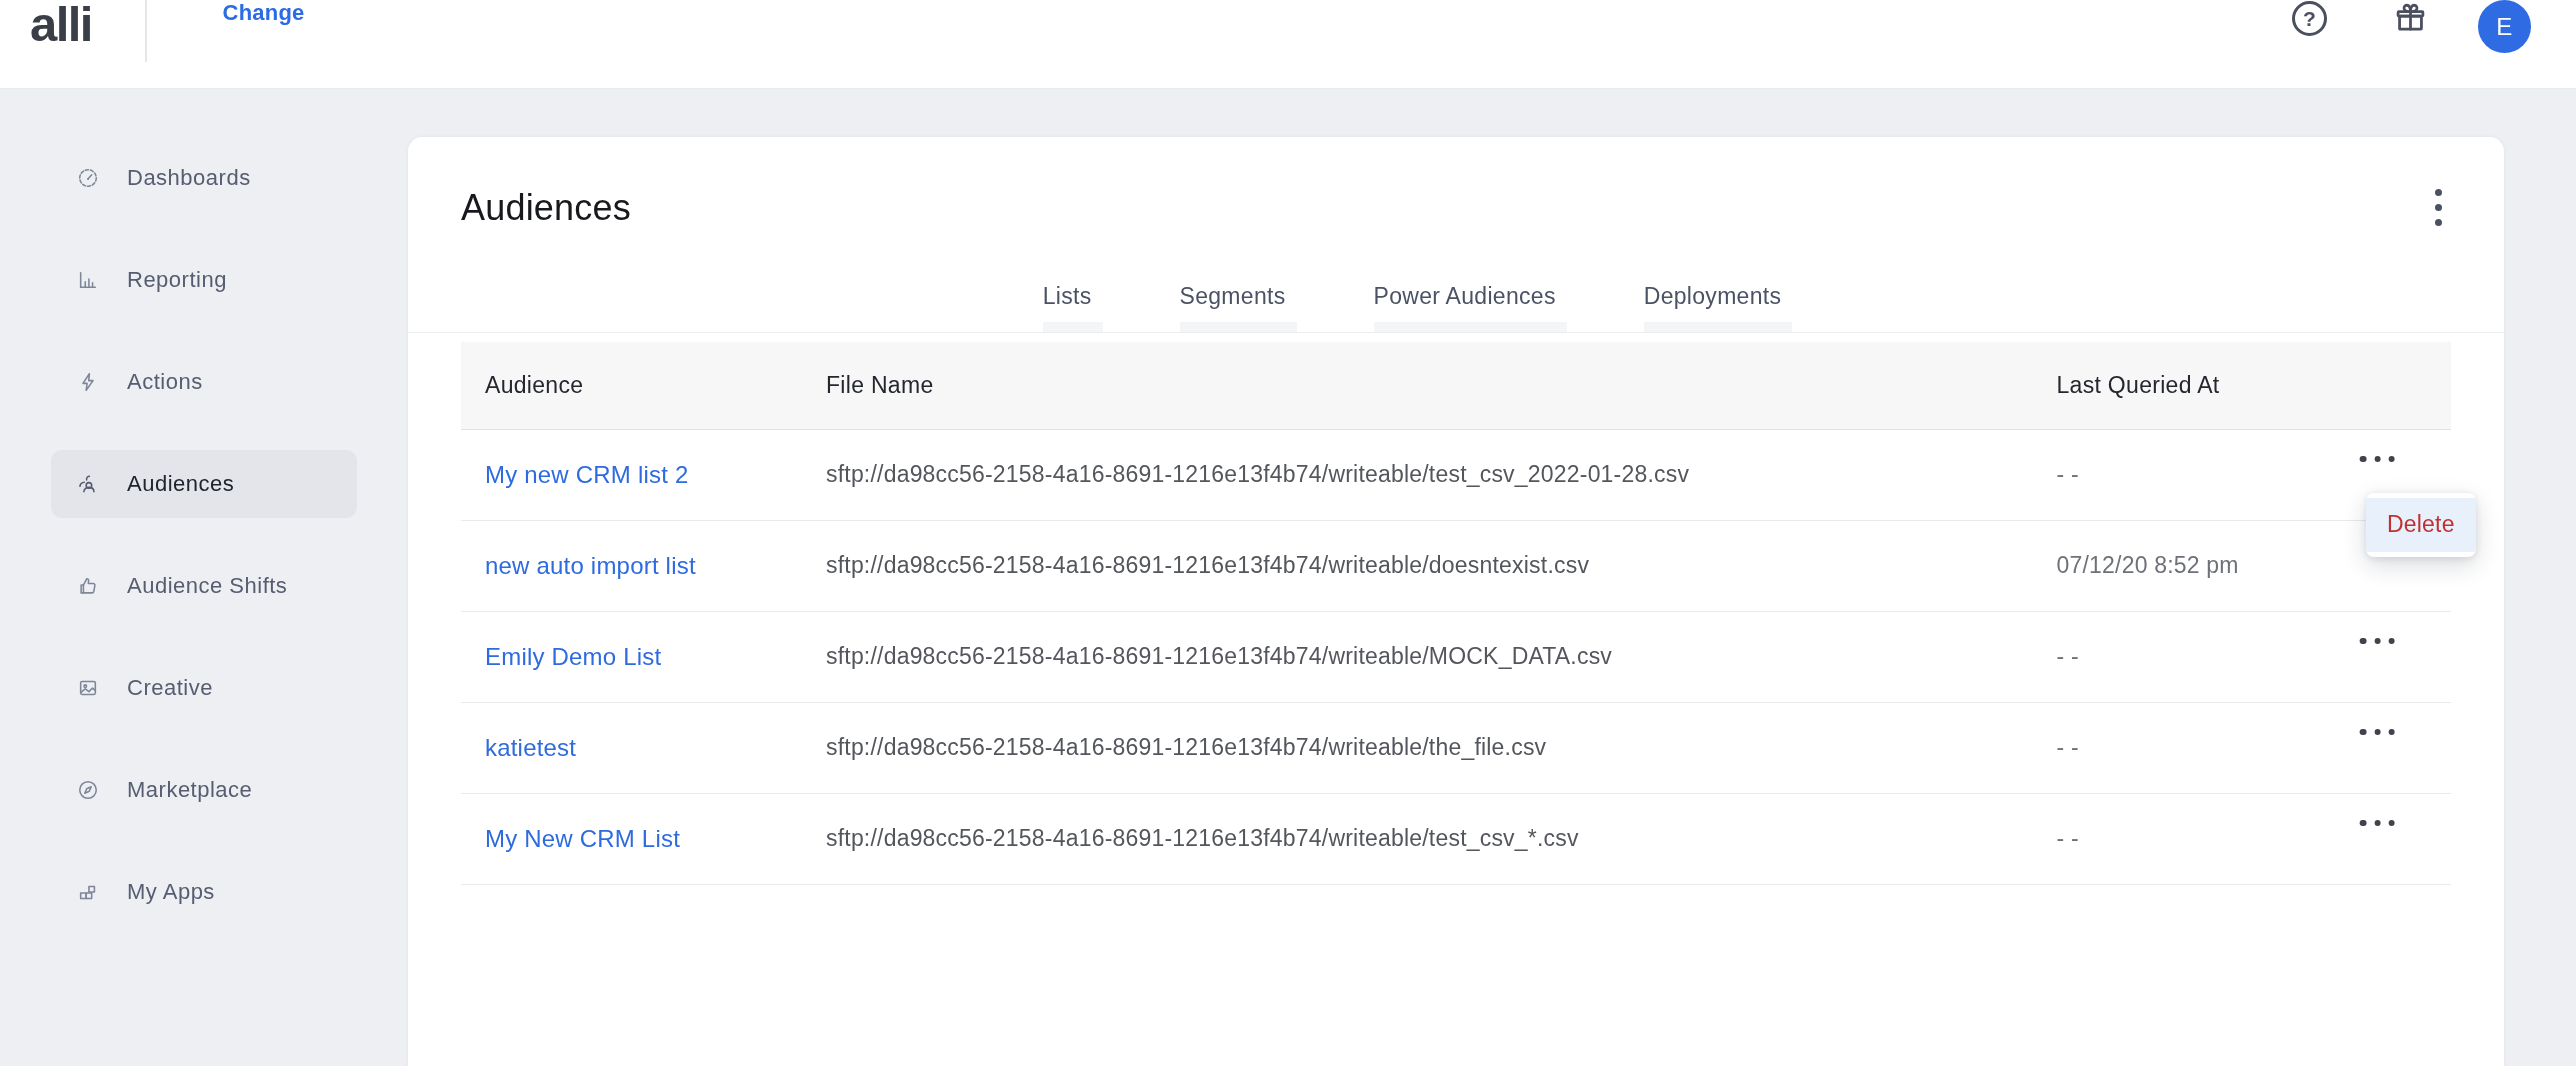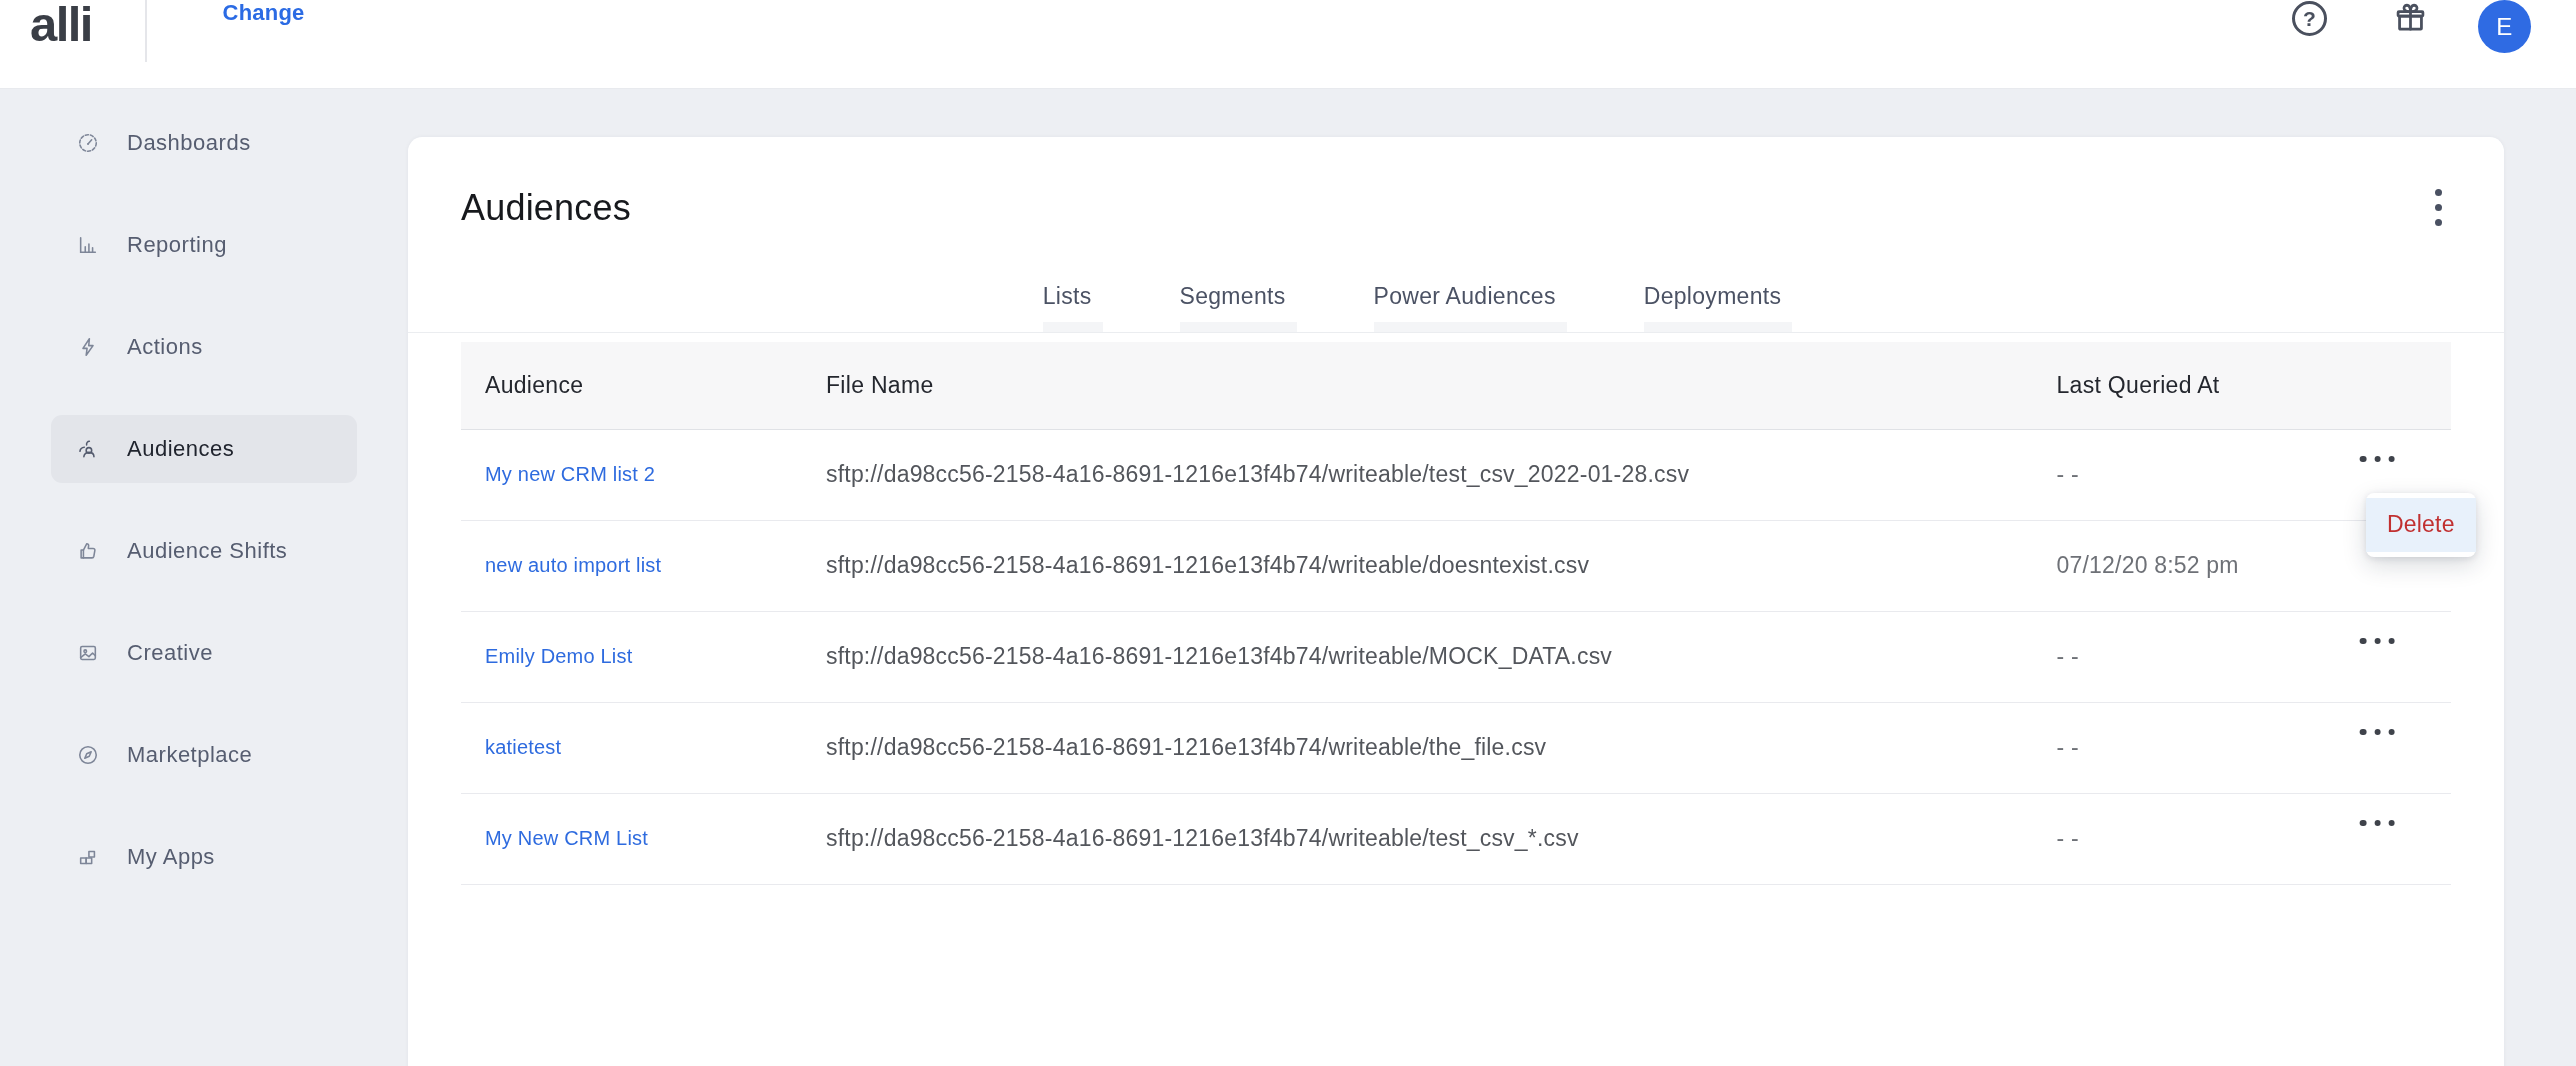--- a/index.html
+++ b/index.html
@@ -39,21 +39,21 @@
     font-size: 21px; font-weight: 700; color: #4a505e; line-height: 1;
   }
   .avatar {
     width: 53px; height: 53px; border-radius: 50%; background: #2f6be3;
     color: #fff; font-size: 24px; display: flex; align-items: center; justify-content: center;
     margin-left: 49px; margin-right: 45px; cursor: pointer; letter-spacing: 0.4px;
   }
 
   
   .main { display: flex; height: 978px; }
-  .sidebar { width: 408px; padding-top: 3px; flex: none; }
+  .sidebar { width: 408px; padding-top: 38px; flex: none; }
   .nav-item {
     position: relative; height: 102px; display: flex; align-items: center; cursor: pointer;
   }
   .nav-item .pill {
     display: none; position: absolute; left: 51px; right: 51px; top: 50%;
     height: 68px; transform: translateY(-50%); border-radius: 11px; background: #e3e5ea;
   }
   .nav-item.active .pill { display: block; }
   .nav-icon {
     position: relative; z-index: 1; margin-left: 77px; width: 22px; height: 22px;
@@ -104,21 +104,21 @@
   .thead {
     height: 88px; background: #f7f7f8; align-items: center;
     border-bottom: 1.6px solid #e0e2e6;
     font-weight: 400; font-size: 23px; letter-spacing: 0.3px; color: #24272e;
   }
   .tbody-row { height: 91px; border-bottom: 1.6px solid #e9eaee; align-items: center; }
   .col-aud  { width: 340px;  padding-left: 24px; flex: none; }
   .col-file { width: 1230px; padding-left: 25px; flex: none; }
   .col-last { width: 271px;  padding-left: 25.5px; flex: none; }
   .col-act  { width: 151px;  flex: none; align-self: stretch; position: relative; }
-  .aud-link { font-size: 20px; color: #2e6bdf; letter-spacing: 0.2px; cursor: pointer; text-decoration: none; }
+  .aud-link { font-size: 24px; color: #2e6bdf; letter-spacing: 0.2px; cursor: pointer; text-decoration: none; }
   .file-text { font-size: 23px; color: #53565c; letter-spacing: 0.2px; }
   .muted { font-size: 23px; color: #6e7177; letter-spacing: 0.2px; }
   .row-dots {
     position: absolute; top: 21px; left: 50%; transform: translateX(-50%);
     display: flex; align-items: center; padding: 4.8px; cursor: pointer;
   }
   .row-dots i { width: 6.4px; height: 6.4px; border-radius: 50%; background: #3f434b; }
   .row-dots i + i { margin-left: 8px; }
 
   

